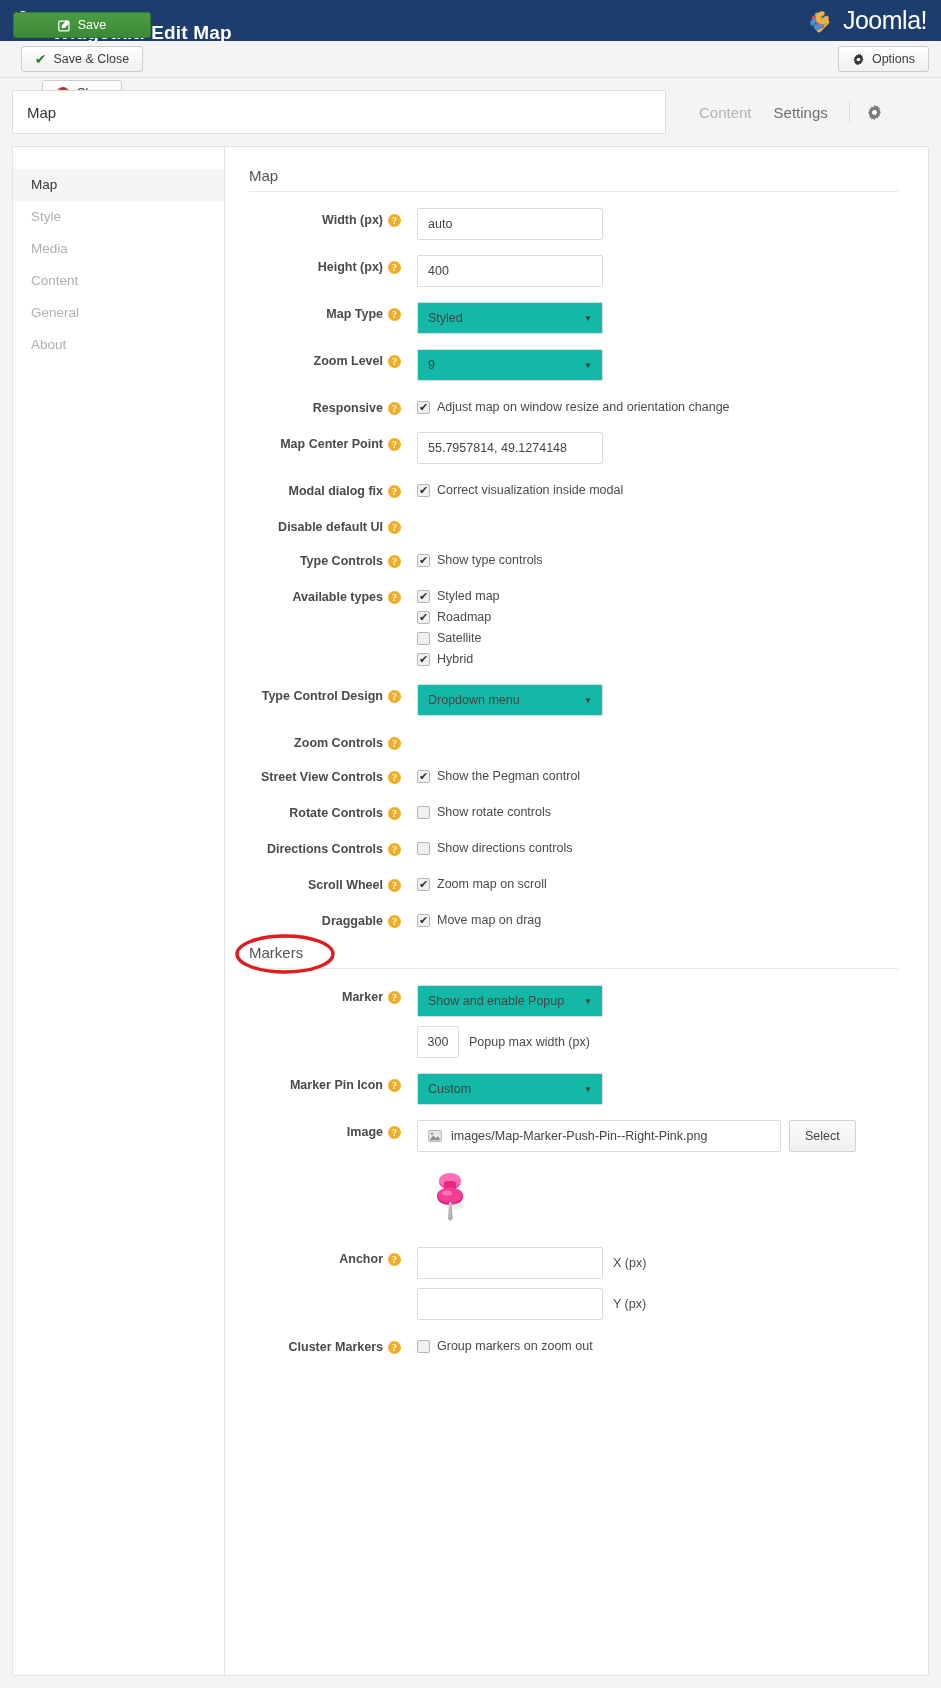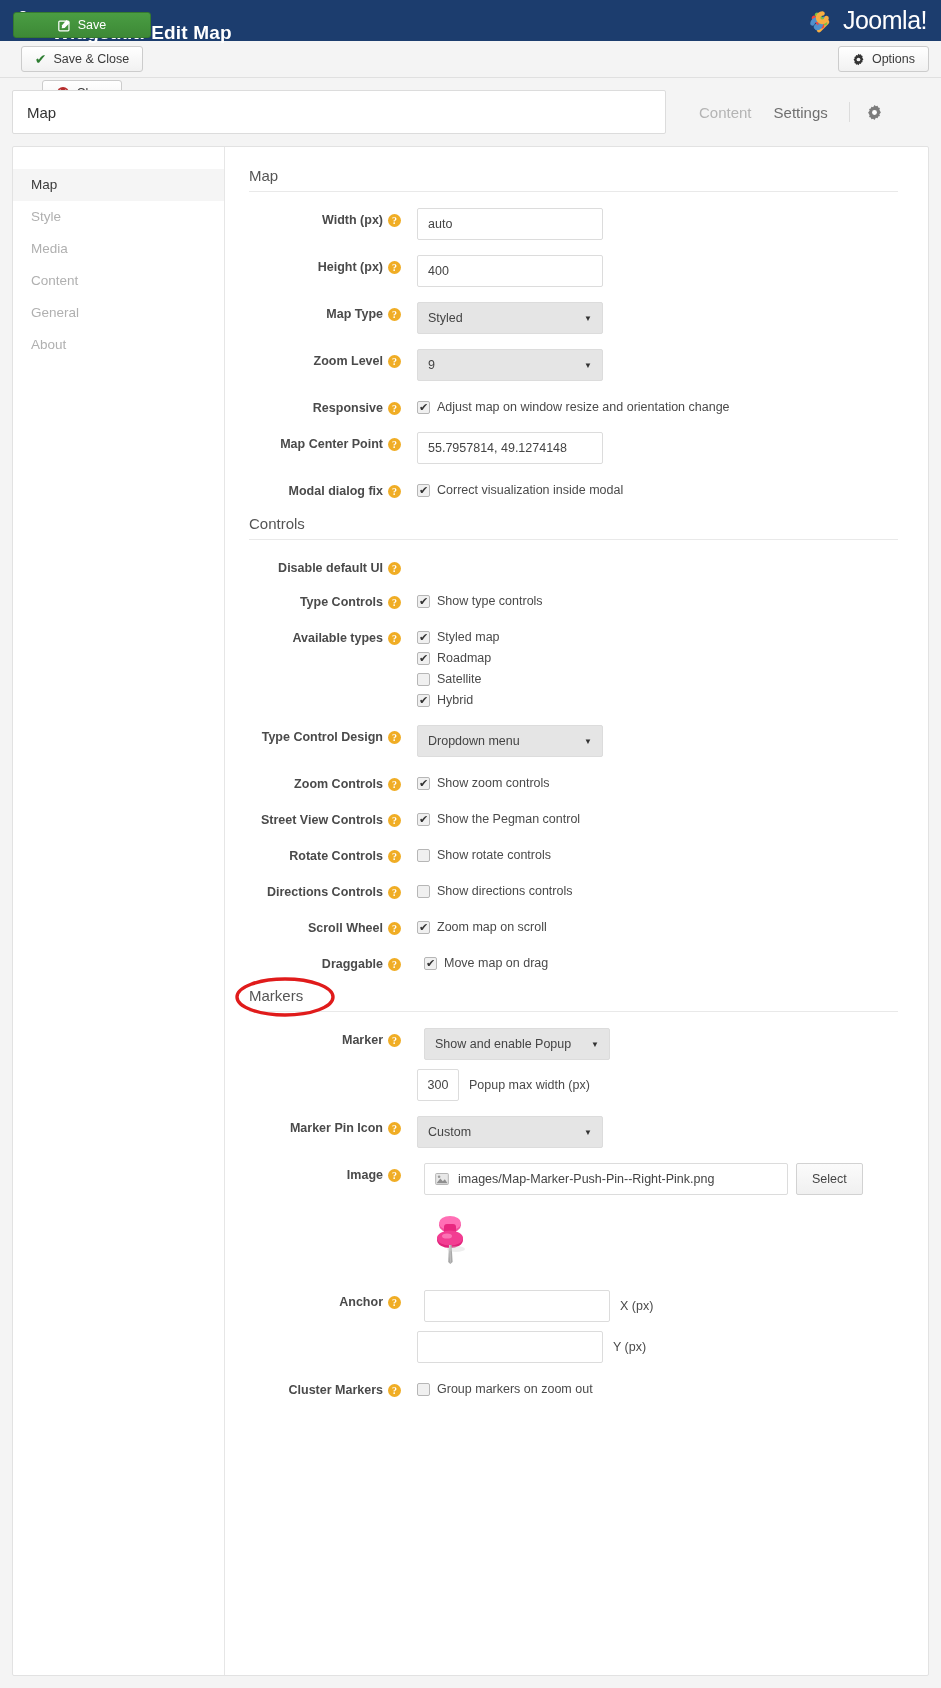--- a/index.html
+++ b/index.html
@@ -161,21 +161,21 @@
     width: 105px;
     height: 45px;
     pointer-events:none;
   }
 
   .row {
     display:flex;
     align-items:flex-start;
     margin-bottom: 15px;
   }
-  .row.tight { margin-bottom: 9px; gap: 7px; }
+  .row.tight { margin-bottom: 9px; }
   .lbl {
     flex: 0 0 160px;
     text-align:right;
     padding-right:8px;
     padding-top:5px;
     font-size:12.5px;
     font-weight:bold;
     color:#4a4a4a;
     white-space:nowrap;
     display:flex;
@@ -212,21 +212,21 @@
     padding: 0 10px;
     display:flex;
     align-items:center;
     font-family:"Liberation Sans", sans-serif;
   }
   .sel {
     width: 186px;
     height: 32px;
     border:1px solid #dcdcdc;
     border-radius:2px;
-    background:#e5e5e5;
+    background:#14b8a6;
     font-size:12.5px;
     color:#444;
     padding: 0 10px;
     display:flex;
     align-items:center;
     justify-content:space-between;
     cursor:pointer;
   }
   .caret { font-size:8px; color:#333; }
 
@@ -453,21 +453,20 @@
           <span class="help">?</span>
         </div>
       <div class="ctl">
           <div class="chk-line">
             <span class="chk on"></span>
             <span class="chk-txt">Correct visualization inside modal</span>
           </div>
         </div>
     </div>
 
-    <div class="section-title">Controls</div>
 
     <div class="row">
       <div class="lbl">
           <span>Disable default UI</span>
           <span class="help">?</span>
         </div>
     </div>
 
     <div class="row">
       <div class="lbl">
@@ -517,26 +516,20 @@
             <span>Dropdown menu</span>
             <span class="caret">▼</span>
           </div>
         </div>
     </div>
 
     <div class="row">
       <div class="lbl">
           <span>Zoom Controls</span>
           <span class="help">?</span>
-        </div>
-      <div class="ctl">
-          <div class="chk-line">
-            <span class="chk on"></span>
-            <span class="chk-txt">Show zoom controls</span>
-          </div>
         </div>
     </div>
 
     <div class="row">
       <div class="lbl">
           <span>Street View Controls</span>
           <span class="help">?</span>
         </div>
       <div class="ctl">
           <div class="chk-line">

